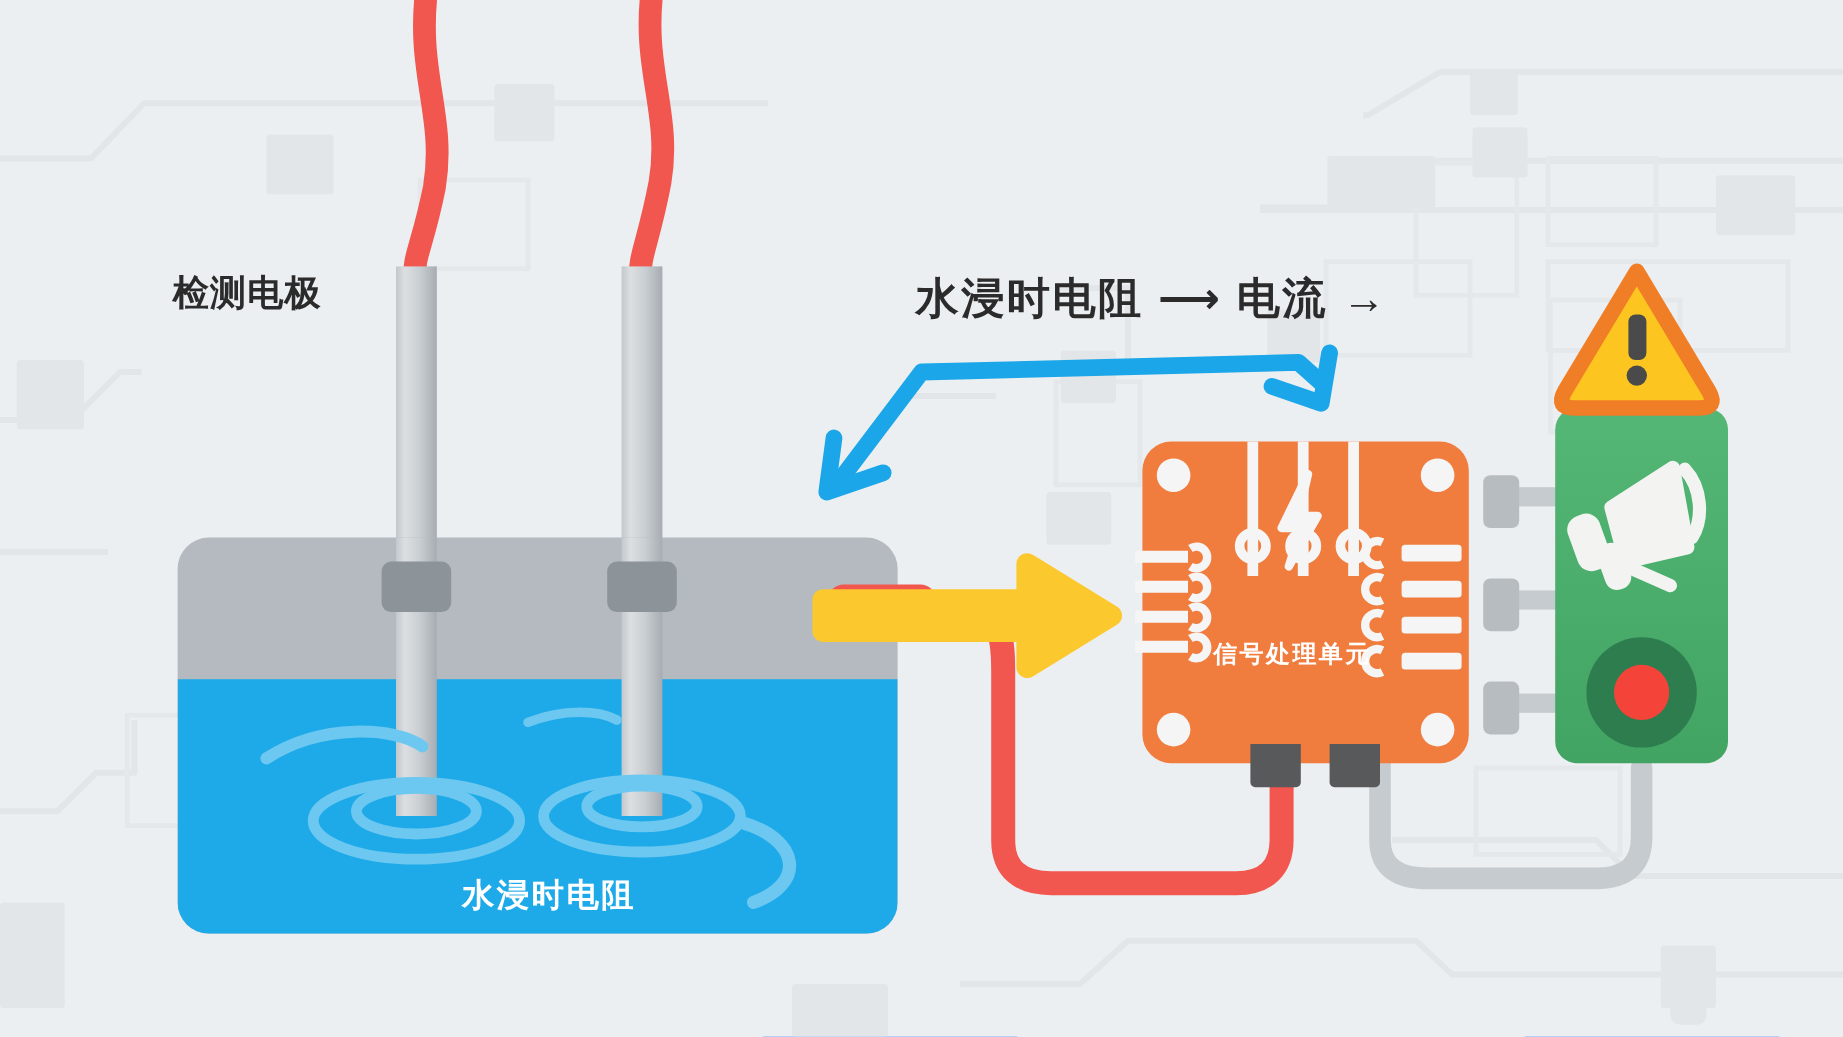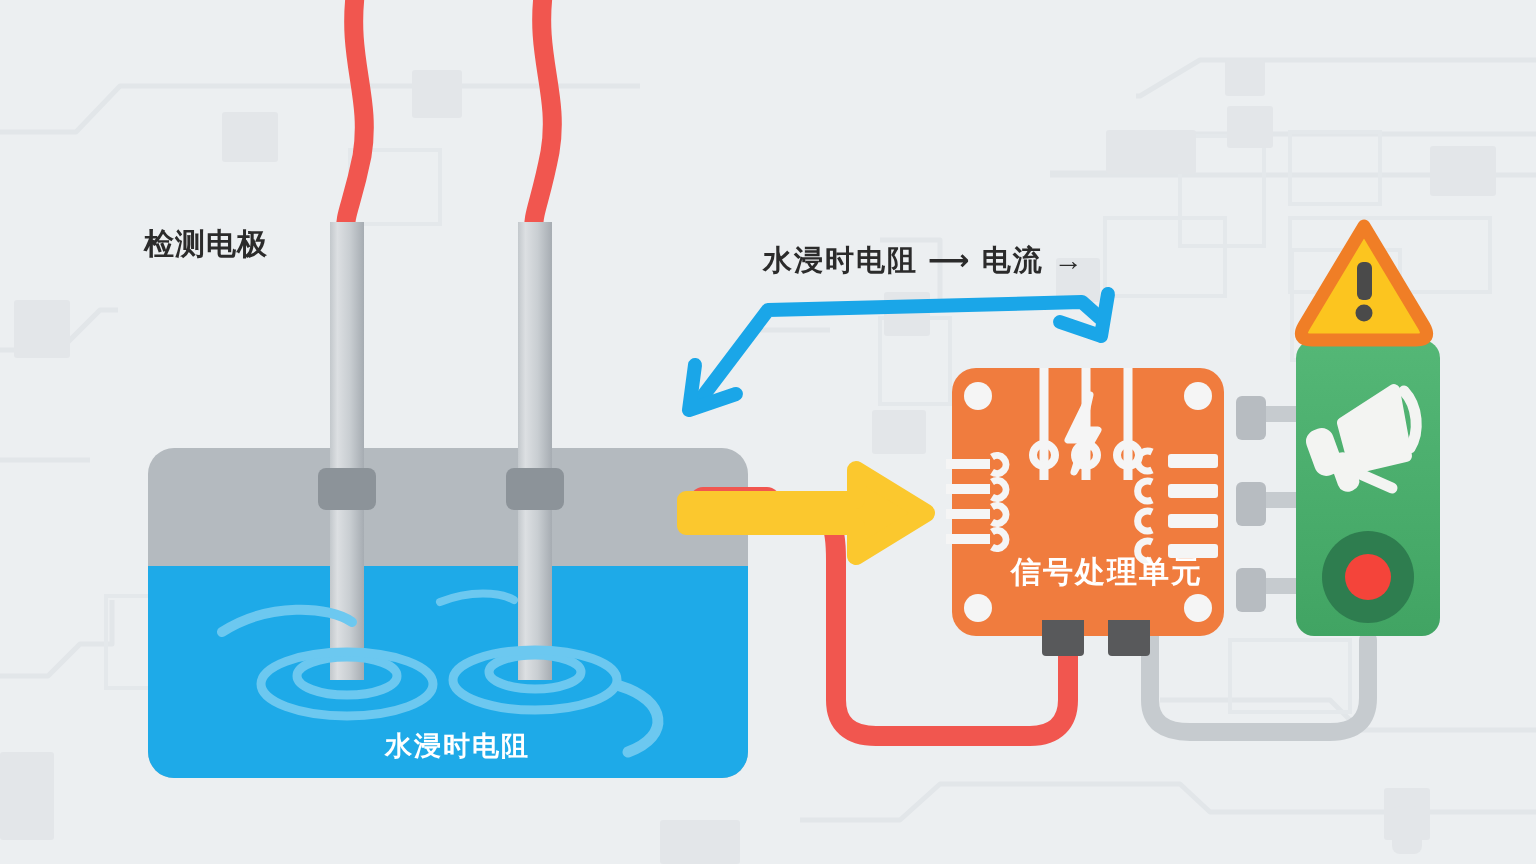--- a/index.html
+++ b/index.html
@@ -32,29 +32,29 @@
     letter-spacing: 1px;
   }
   #label-electrode {
     left: 144px;
     top: 224px;
     font-size: 30px;
     color: #2b2b2b;
   }
   #label-flow {
     left: 763px;
-    top: 241px;
-    font-size: 29px;
+    top: 225px;
+    font-size: 36px;
     color: #2b2b2b;
     letter-spacing: 2px;
   }
   #label-board {
     left: 1011px;
-    top: 552px;
-    font-size: 30px;
+    top: 532px;
+    font-size: 20px;
     color: #ffffff;
     letter-spacing: 2px;
   }
   #label-water {
     left: 385px;
     top: 728px;
     font-size: 27px;
     color: #ffffff;
     letter-spacing: 2px;
   }

